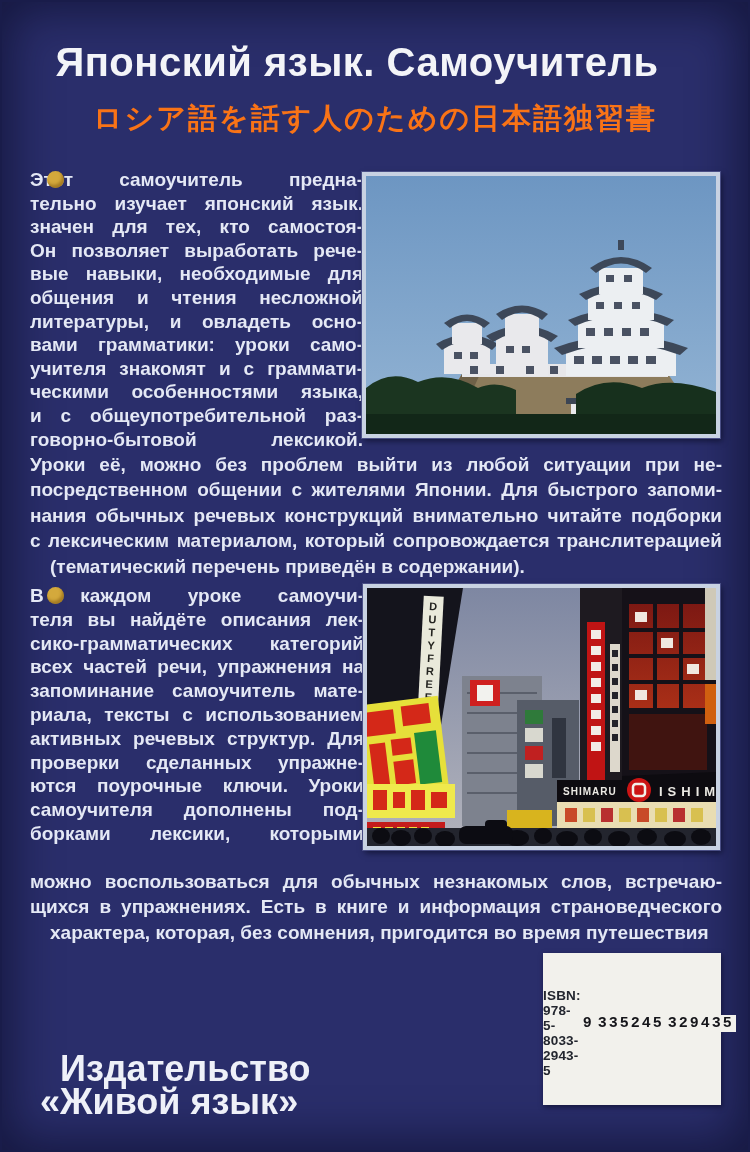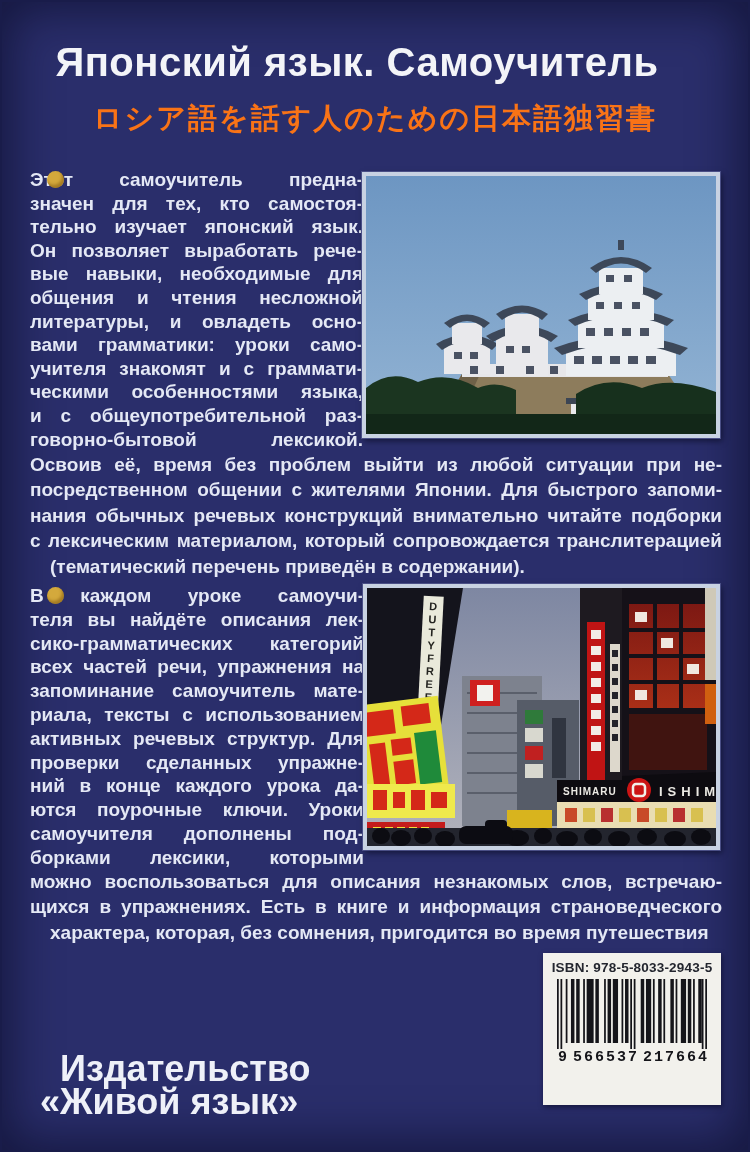--- a/index.html
+++ b/index.html
@@ -33,21 +33,21 @@
   .photo{
     position:absolute;border:4px solid #c8d2e2;background:#000;
     box-shadow:0 0 0 1px #4a4f86, 2px 3px 6px rgba(5,6,25,.6);
   }
   .photo-castle{left:362px;top:172px;width:350px;height:258px;}
   .photo-street{left:363px;top:584px;width:349px;height:258px;}
   .photo svg{display:block;}
   .isbn-box{
     position:absolute;left:543px;top:953px;width:178px;height:152px;
     background:#f2f1ec;box-shadow:1px 2px 5px rgba(5,6,25,.55);
-    display:flex;flex-direction:column;align-items:center;
+    display:flex;flex-direction:row;align-items:center;
   }
   .isbn-label{margin-top:7px;font-size:13.5px;color:#23262f;font-weight:bold;letter-spacing:.2px;}
   .barcode-svg{margin-top:4px;}
   .barcode-digits{
     width:152px;display:flex;justify-content:space-between;margin-top:-12px;
     font-family:"Liberation Mono", monospace;font-size:15px;font-weight:bold;color:#15151a;
   }
   .barcode-digits span{background:#f2f1ec;padding:0 2px;letter-spacing:2px;}
   .publisher{
     position:absolute;left:40px;top:1052px;color:#eef0f8;
@@ -59,22 +59,22 @@
 <body>
 
 <div class="cover">
 
   <div class="title">Японский язык. Самоучитель</div>
   <div class="subtitle">ロシア語を話す人のための日本語独習書</div>
 
   <div class="para col1 bullet-col">
     <span class="bullet b1"></span>
   <div class="tline">Этот самоучитель предна-</div>
+      <div class="tline">тельно изучает японский язык.</div>
       <div class="tline">значен для тех, кто самостоя-</div>
-      <div class="tline">тельно изучает японский язык.</div>
       <div class="tline">Он позволяет выработать рече-</div>
       <div class="tline">вые навыки, необходимые для</div>
       <div class="tline">общения и чтения несложной</div>
       <div class="tline">литературы, и овладеть осно-</div>
       <div class="tline">вами грамматики: уроки само-</div>
       <div class="tline">учителя знакомят и с граммати-</div>
       <div class="tline">ческими особенностями языка,</div>
       <div class="tline">и с общеупотребительной раз-</div>
       <div class="tline">говорно-бытовой лексикой.</div>
     </div>
@@ -140,38 +140,37 @@
           <rect x="184" y="190" width="8" height="8"></rect>
       </g>
 
       <path d="M0,212 Q24,192 52,206 Q82,194 112,212 Q130,204 150,214 L150,258 L0,258 Z" fill="#1b3520"></path>
       <path d="M210,218 Q240,198 276,212 Q306,200 350,216 L350,258 L210,258 Z" fill="#17301d"></path>
       <rect x="0" y="238" width="350" height="20" fill="#122718"></rect>
     </svg>
   </div>
 
   <div class="para wide wide1">
-      <div class="tline">Освоив её, время без проблем выйти из любой ситуации при не-</div>
+      <div class="tline">Уроки её, можно без проблем выйти из любой ситуации при не-</div>
       <div class="tline">посредственном общении с жителями Японии. Для быстрого запоми-</div>
       <div class="tline">нания обычных речевых конструкций внимательно читайте подборки</div>
       <div class="tline">с лексическим материалом, который сопровождается транслитерацией</div>
       <div class="tline">(тематический перечень приведён в содержании).</div>
     </div>
 
   <div class="para col2 bullet-col">
     <span class="bullet b2"></span>
   <div class="tline">В каждом уроке самоучи-</div>
       <div class="tline">теля вы найдёте описания лек-</div>
       <div class="tline">сико-грамматических категорий</div>
       <div class="tline">всех частей речи, упражнения на</div>
       <div class="tline">запоминание самоучитель мате-</div>
       <div class="tline">риала, тексты с использованием</div>
       <div class="tline">активных речевых структур. Для</div>
       <div class="tline">проверки сделанных упражне-</div>
-      <div class="tline">ний в конце каждого урока да-</div>
       <div class="tline">ются поурочные ключи. Уроки</div>
       <div class="tline">самоучителя дополнены под-</div>
       <div class="tline">борками лексики, которыми</div>
     </div>
 
   <div class="photo photo-street">
     <svg width="349" height="258" viewBox="0 0 349 258">
       <defs>
         <linearGradient id="sky2" x1="0" y1="0" x2="0" y2="1">
           <stop offset="0" stop-color="#7e87a2"></stop>
@@ -317,21 +316,21 @@
           <ellipse cx="280" cy="249" rx="10" ry="8"></ellipse>
         <ellipse cx="308" cy="251" rx="11" ry="8"></ellipse>
           <ellipse cx="334" cy="249" rx="10" ry="8"></ellipse>
         <rect x="92" y="238" width="54" height="18" rx="7"></rect>
         <rect x="118" y="232" width="22" height="10" rx="4"></rect>
       </g>
     </svg>
   </div>
 
   <div class="para wide wide2">
-      <div class="tline">можно воспользоваться для описания незнакомых слов, встречаю-</div>
+      <div class="tline">можно воспользоваться для обычных незнакомых слов, встречаю-</div>
       <div class="tline">щихся в упражнениях. Есть в книге и информация страноведческого</div>
       <div class="tline">характера, которая, без сомнения, пригодится во время путешествия</div>
     </div>
 
   <div class="isbn-box">
     <div class="isbn-label">ISBN: 978-5-8033-2943-5</div>
     <svg class="barcode-svg" width="160" height="82" viewBox="0 0 160 82">
       <g id="barcode-bars" fill="#15151a">
           <rect x="5.00" y="0" width="1.74" height="78"></rect>
           <rect x="8.49" y="0" width="1.74" height="78"></rect>
@@ -358,22 +357,22 @@
           <rect x="128.84" y="0" width="5.23" height="64"></rect>
           <rect x="135.81" y="0" width="3.49" height="64"></rect>
           <rect x="141.05" y="0" width="1.74" height="64"></rect>
           <rect x="146.28" y="0" width="3.49" height="64"></rect>
           <rect x="149.77" y="0" width="1.74" height="78"></rect>
           <rect x="153.26" y="0" width="1.74" height="78"></rect>
         </g>
     </svg>
     <div class="barcode-digits">
       <span>9</span>
-      <span>566537</span>
-      <span>217664</span>
+      <span>335245</span>
+      <span>329435</span>
     </div>
   </div>
 
   <div class="publisher">
     <div class="pl1">Издательство</div>
     <div class="pl2">«Живой язык»</div>
   </div>
 
 </div>
 

